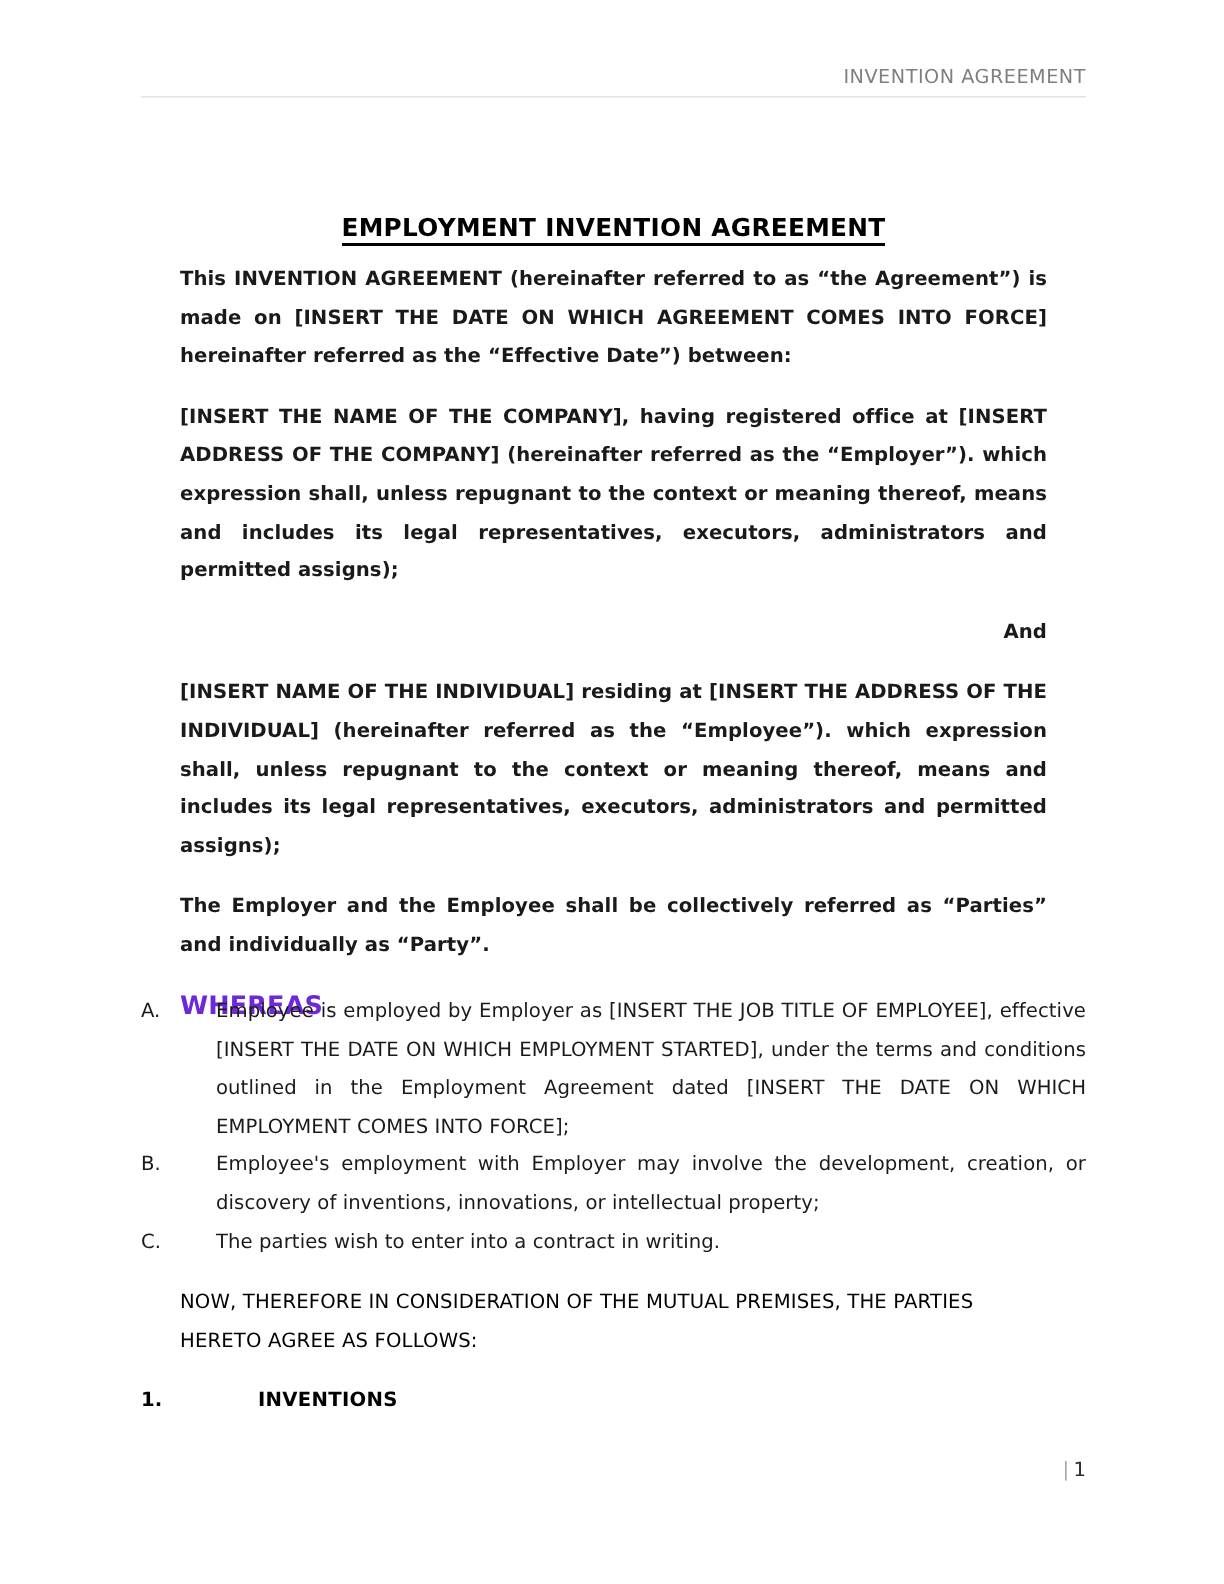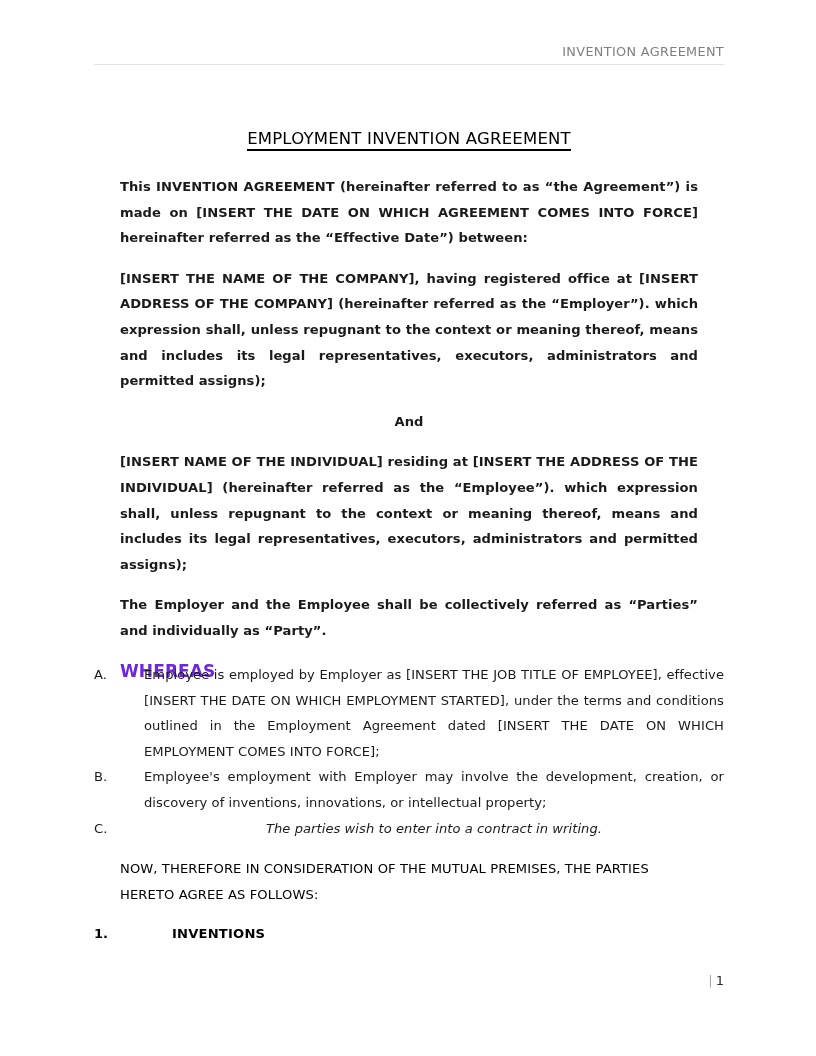--- a/index.html
+++ b/index.html
@@ -44,25 +44,25 @@
   .doc-header-rule {
     margin-top: 4px;
     border-bottom: 1px solid #e2e2e2;
     width: 100%;
     height: 0;
   }
 
   .title {
     position: absolute;
     left: 94px;
-    top: 129px;
+    top: 142px;
     width: 630px;
     text-align: center;
     font-size: 16.5px;
-    font-weight: normal;
+    font-weight: bold;
     letter-spacing: 0.2px;
     color: #000000;
   }
   .title span {
     border-bottom: 2px solid #000000;
     padding-bottom: 1px;
   }
 
   .body-block {
     position: absolute;
@@ -75,21 +75,21 @@
     margin: 0 0 15px 0;
     font-size: 13.1px;
     line-height: 25.6px;
     text-align: justify;
     text-justify: inter-word;
     color: #1a1a1a;
     letter-spacing: 0.05px;
     font-weight: bold;
   }
 
-  p.para.short { text-align: center; }
+  p.para.short { text-align: right; }
 
   p.heading-bold {
     margin: 0 0 10px 0;
     font-size: 17px;
     line-height: 25.6px;
     font-weight: bold;
     color: #6d28d9;
     letter-spacing: 0.1px;
   }
 
@@ -113,21 +113,21 @@
     color: #1a1a1a;
     font-size: 13.1px;
     line-height: 25.6px;
   }
   .letter-text {
     flex: 1 1 auto;
     text-align: justify;
     text-justify: inter-word;
     letter-spacing: 0.05px;
   }
-  .letter-text.nowrap-last { text-align: center; font-style: italic; }
+  .letter-text.nowrap-last { text-align: left; }
 
   
   .closing {
     position: absolute;
     left: 120px;
     top: 856px;
     width: 578px;
   }
   .closing p {
     margin: 0;

